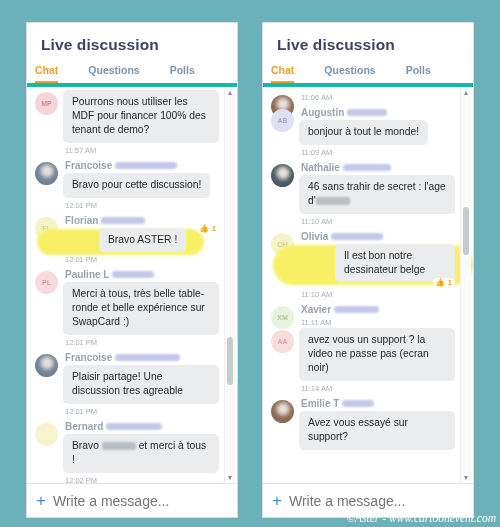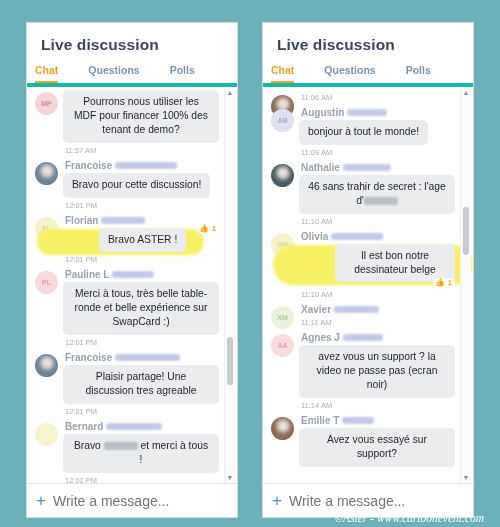--- a/index.html
+++ b/index.html
@@ -86,21 +86,20 @@
     display: inline-block;
     background: #ebecee;
     border-radius: 5px;
     padding: 5px 9px 6px 9px;
     font-size: 10.3px;
     line-height: 1.35;
     color: #23272b;
     max-width: 160px;
     position: relative;
     word-wrap: break-word;
-    text-align: center;
   }
   .bubble .redact-inline {
     display: inline-block;
     width: 34px; height: 8px;
     background: #b9bec4;
     border-radius: 2px;
     filter: blur(1.3px);
     vertical-align: -1px;
   }
   .time { font-size: 7.5px; color: #a7aeb5; margin: 3px 0 0 2px; }
@@ -199,21 +198,21 @@
     color: #a0a7ae;
     border: none;
     outline: none;
     background: transparent;
     font-family: "Liberation Sans", sans-serif;
   }
   .send { color: #aeb8c2; font-size: 13px; line-height: 1; }
 
   .watermark {
     position: absolute;
-    right: 16px; bottom: 3px;
+    right: 4px; bottom: 3px;
     font-size: 11.5px;
     font-style: italic;
     color: #ffffff;
     font-family: "Liberation Serif", serif;
     white-space: nowrap;
   }
 </style>
 </head>
 <body>
 
@@ -336,24 +335,20 @@
             </div><div style="clear: both;"></div><div class="time">11:10 AM</div></div>
           <div class="msg">
             <div class="sender">
               <span>Xavier</span>
               <span class="redact" style="width: 45px;"></span>
             </div>
             <div class="avatar" style="background: rgb(232, 242, 220); color: rgb(178, 199, 154);">XM</div>
             <div class="time">11:11 AM</div>
           </div>
           <div class="msg">
-            <div class="sender">
-              <span>Agnes J</span>
-              <span class="redact" style="width: 40px;"></span>
-            </div>
             <div class="avatar" style="background: rgb(249, 220, 220); color: rgb(227, 160, 160);">AA</div>
             <div><div class="bubble">avez vous un support ? la video ne passe pas (ecran noir)</div></div>
             <div class="time">11:14 AM</div>
           </div>
           <div class="msg">
             <div class="sender">
               <span>Emilie T</span>
               <span class="redact" style="width: 32px;"></span>
             </div>
             <div class="avatar photo brown"></div>

